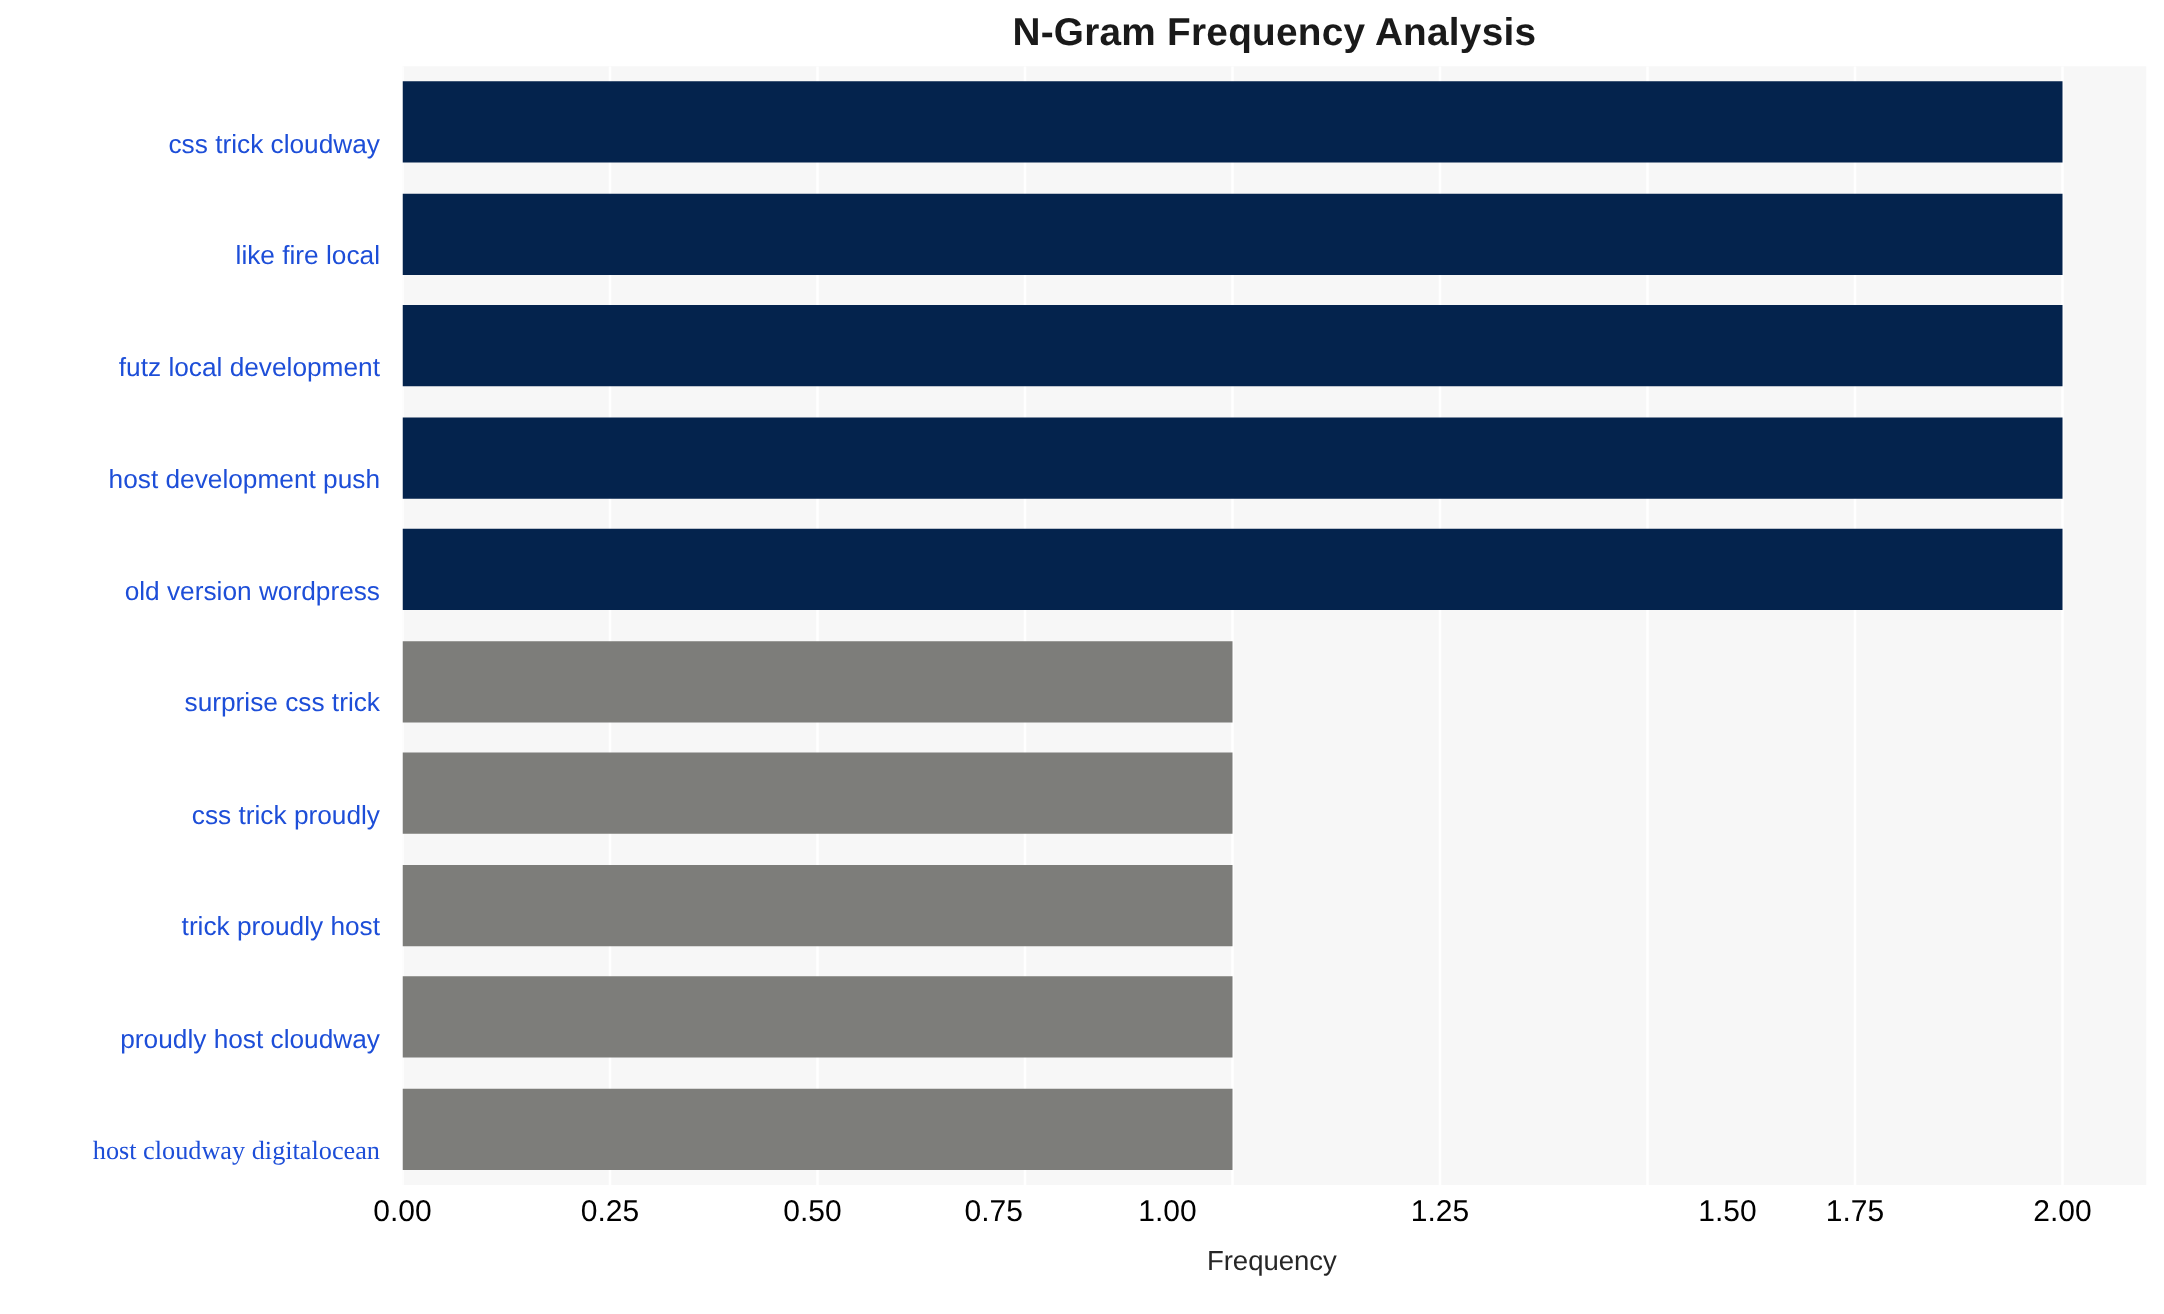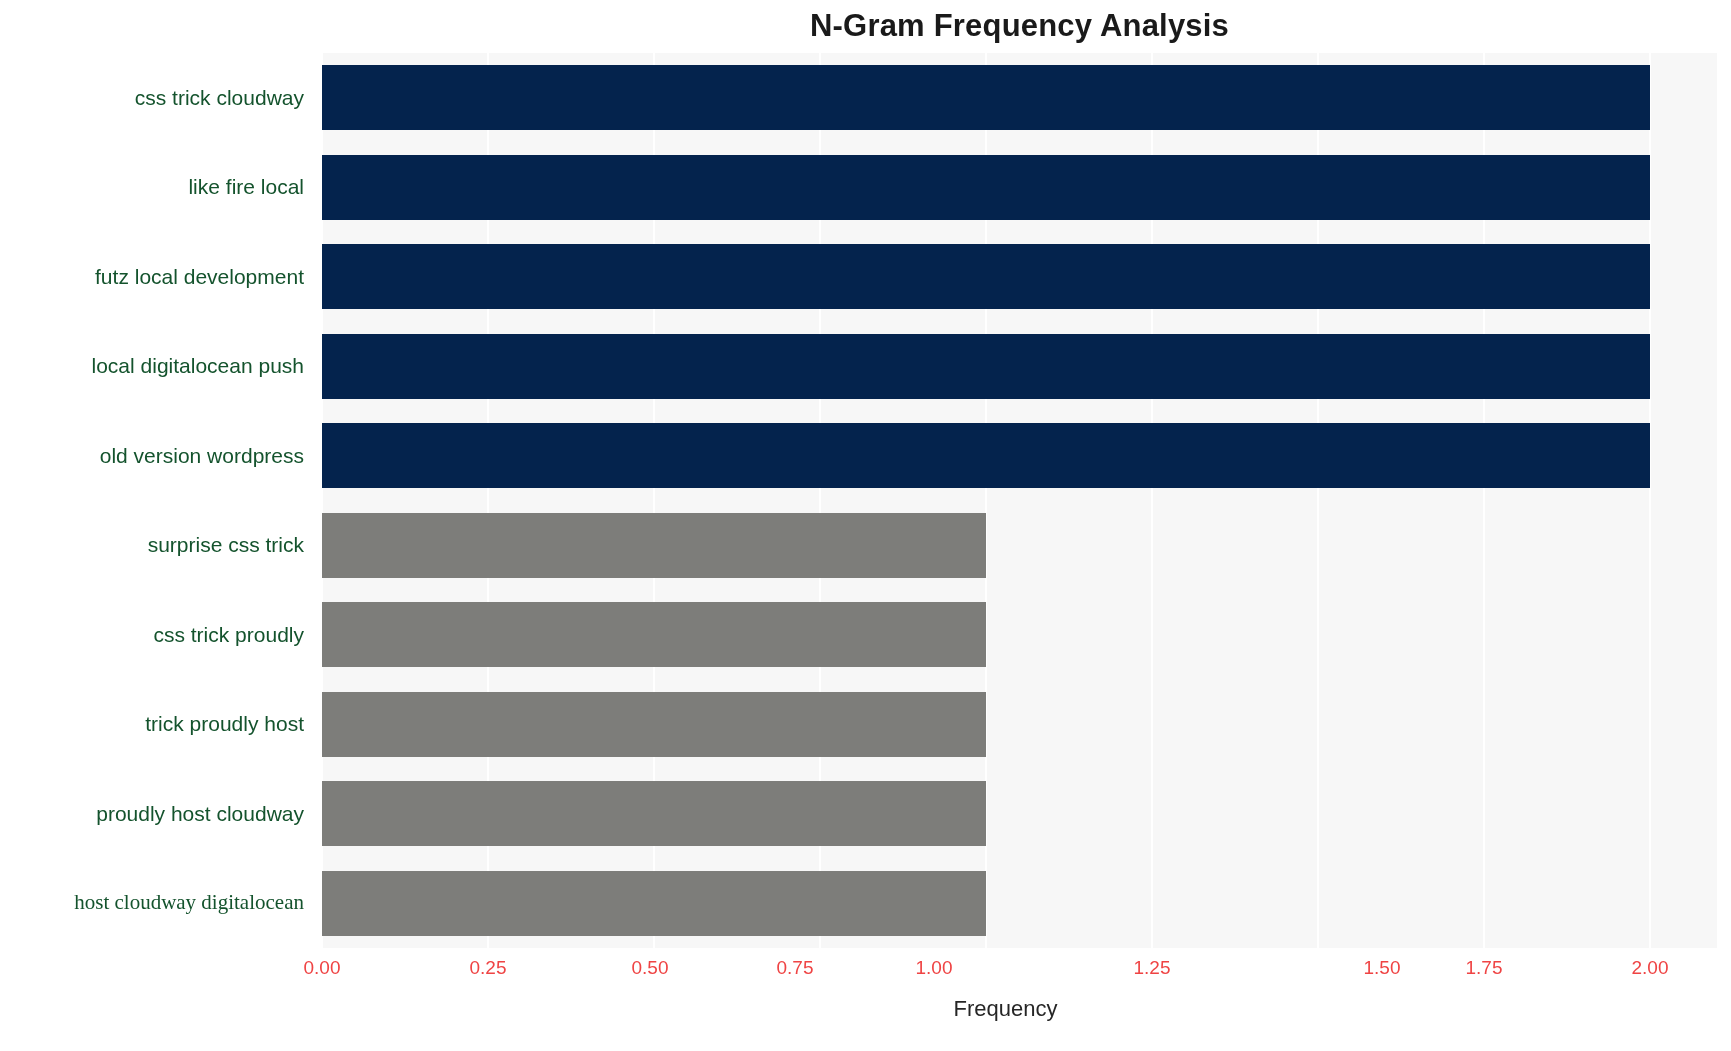--- a/index.html
+++ b/index.html
@@ -66,39 +66,40 @@
     top: 0;
     height: 100%;
   }
 
   
   .ytick {
     position: absolute;
     right: 1427px;          
     text-align: center;
     font-size: 21px;
-    color: #14532d;
+    color: #1d4ed8;
     white-space: nowrap;
     line-height: 1;
+    margin-top: 18px;
   }
 
   
   .xtick {
     position: absolute;
     top: 958px;
     transform: translateX(-50%);
-    font-size: 19px;
-    color: #ef4444;
+    font-size: 24px;
+    color: #000000;
     white-space: nowrap;
     line-height: 1;
   }
 
   #xlabel {
     position: absolute;
-    left: 308px;
+    left: 320px;
     top: 996px;
     width: 1395px;
     text-align: center;
     font-size: 22px;
     color: #262626;
     white-space: nowrap;
   }
 </style>
 </head>
 <body>
@@ -150,21 +151,21 @@
         <div class="bar-row" style="top: 817.75px; width: 664px;">
           <div class="bar" title="host cloudway digitalocean: 1" style="width: 100%; background: rgb(125, 125, 122);"></div>
         </div>
       </div>
   </div>
 
   <div id="ytick-labels">
       <div class="ytick" style="top: 86.75px;">css trick cloudway</div>
       <div class="ytick" style="top: 176.25px;">like fire local</div>
       <div class="ytick" style="top: 265.75px;">futz local development</div>
-      <div class="ytick" style="top: 355.25px;">local digitalocean push</div>
+      <div class="ytick" style="top: 355.25px;">host development push</div>
       <div class="ytick" style="top: 444.75px;">old version wordpress</div>
       <div class="ytick" style="top: 534.25px;">surprise css trick</div>
       <div class="ytick" style="top: 623.75px;">css trick proudly</div>
       <div class="ytick" style="top: 713.25px;">trick proudly host</div>
       <div class="ytick" style="top: 802.75px;">proudly host cloudway</div>
       <div class="ytick" style="top: 892.25px; font-family: Liberation Serif, serif;">host cloudway digitalocean</div>
     </div>
   <div id="xtick-labels">
       <div class="xtick" style="left: 322px;">0.00</div>
       <div class="xtick" style="left: 488px;">0.25</div>

